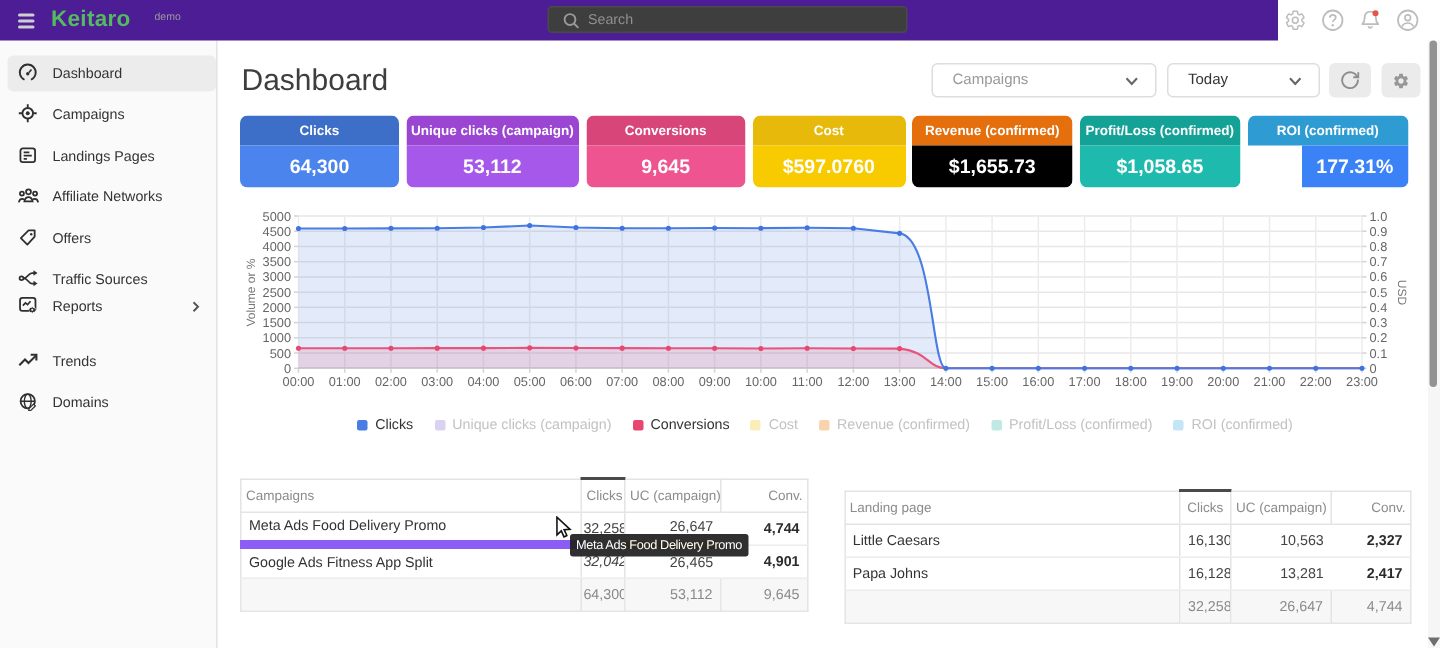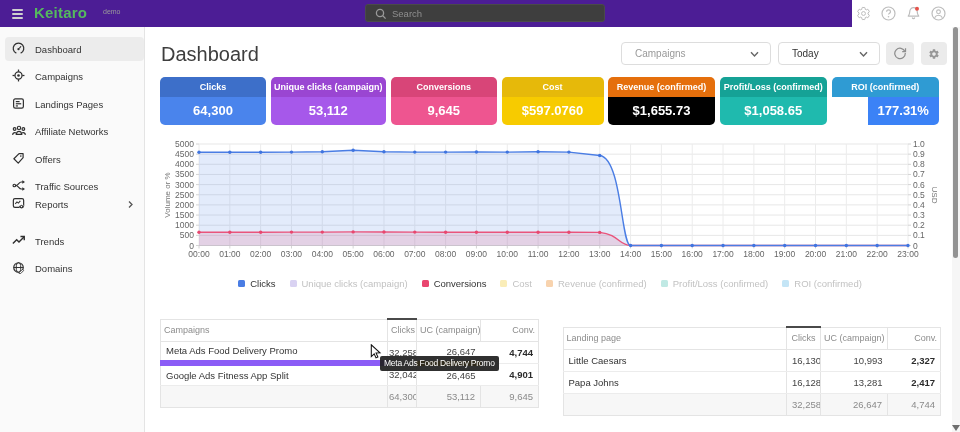--- a/index.html
+++ b/index.html
@@ -457,21 +457,21 @@
         <th style="text-align:right;">Conv.</th>
       </tr>
       <tr>
         <td class="name" style="border-right:none;border-top:1px solid #ececec;border-bottom:1px solid #ececec;">Meta Ads Food Delivery Promo</td>
         <td style="border-top:1px solid #ececec;border-bottom:1px solid #ececec;padding:0;"><span style="display:inline-block;margin-right:-2px;">32,258</span></td>
         <td style="border-right:none;border-top:1px solid #ececec;border-bottom:1px solid #ececec;">26,647</td>
         <td class="b" style="border-left:none;border-top:1px solid #ececec;border-bottom:1px solid #ececec;">4,744</td>
       </tr>
       <tr>
         <td class="name" style="border-right:none;border-top:6px solid #8b5cf6;border-bottom:1px solid #ececec;">Google Ads Fitness App Split</td>
-        <td style="border-top:1px solid #ececec;border-bottom:1px solid #ececec;padding:0;"><span style="display:inline-block;margin-right:-2px;">32,042</span></td>
+        <td style="border-top:1px solid #ececec;border-bottom:1px solid #ececec;padding:0;font-style:italic;"><span style="display:inline-block;margin-right:-2px;">32,042</span></td>
         <td style="border-right:none;border-top:5px solid #eab308;border-bottom:1px solid #ececec;">26,465</td>
         <td class="b" style="border-left:none;border-top:1px solid #ececec;border-bottom:1px solid #ececec;">4,901</td>
       </tr>
       <tr class="frow">
         <td style="border-right:none;"></td>
         <td style="padding:0;"><span style="display:inline-block;margin-right:-2px;">64,300</span></td>
         <td>53,112</td>
         <td>9,645</td>
       </tr>
     </tbody>
@@ -486,21 +486,21 @@
     <tbody>
       <tr>
         <th style="text-align:left;border-right:none;">Landing page</th>
         <th class="sorted" style="text-align:center;">Clicks</th>
         <th style="text-align:center;">UC (campaign)</th>
         <th style="text-align:right;">Conv.</th>
       </tr>
       <tr>
         <td class="name" style="border-right:none;border-top:1px solid #ececec;border-bottom:1px solid #ececec;">Little Caesars</td>
         <td style="border-top:1px solid #ececec;border-bottom:1px solid #ececec;padding-right:0;"><span style="display:inline-block;margin-right:-1px;">16,130</span></td>
-        <td style="border-right:none;border-top:1px solid #ececec;border-bottom:1px solid #ececec;">10,993</td>
+        <td style="border-right:none;border-top:1px solid #ececec;border-bottom:1px solid #ececec;">10,563</td>
         <td class="b" style="border-left:none;border-top:1px solid #ececec;border-bottom:1px solid #ececec;">2,327</td>
       </tr>
       <tr>
         <td class="name" style="border-right:none;border-top:1px solid #ececec;border-bottom:1px solid #ececec;">Papa Johns</td>
         <td style="border-top:1px solid #ececec;border-bottom:1px solid #ececec;padding-right:0;"><span style="display:inline-block;margin-right:-1px;">16,128</span></td>
         <td style="border-right:none;border-top:1px solid #ececec;border-bottom:1px solid #ececec;">13,281</td>
         <td class="b" style="border-left:none;border-top:1px solid #ececec;border-bottom:1px solid #ececec;">2,417</td>
       </tr>
       <tr class="frow">
         <td style="border-right:none;"></td>

